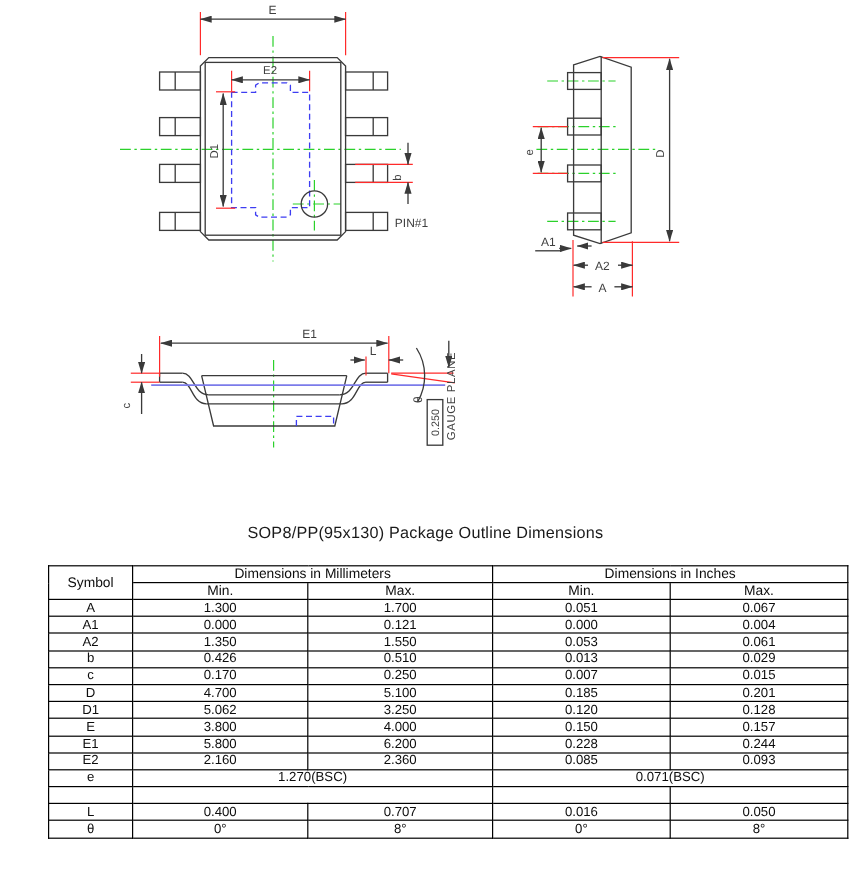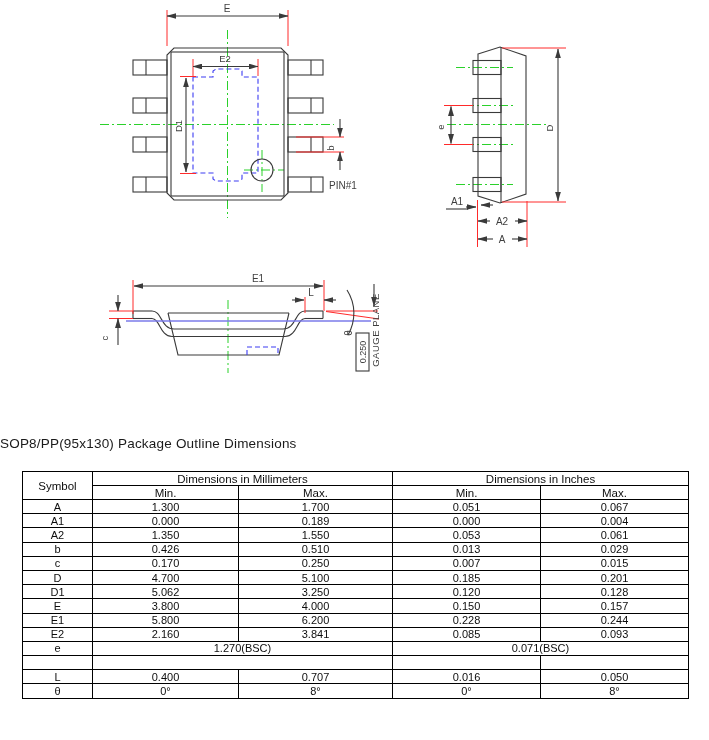--- a/index.html
+++ b/index.html
@@ -2,25 +2,25 @@
 <html><head>
 <meta charset="utf-8">
 <style>
   html,body{margin:0;padding:0;}
   body{
     width:709px;height:740px;background:#ffffff;position:relative;
     font-family:"Liberation Sans", sans-serif;color:#111;
   }
   #drawings{position:absolute;left:0;top:0;}
   #title{
-    position:absolute;left:0;top:436px;width:709px;text-align:left;
+    position:absolute;left:0;top:436px;width:709px;text-align:center;
     font-size:13.5px;color:#1a1a1a;letter-spacing:0.2px;
   }
   #dim-table{
-    position:absolute;left:22px;top:471px;width:666px;
+    position:absolute;left:40px;top:471px;width:666px;
     border-collapse:collapse;table-layout:fixed;
     font-size:11px;color:#0d0d0d;
   }
   #dim-table td{
     border:1.5px solid #000;text-align:center;vertical-align:middle;
     padding:0;overflow:hidden;white-space:nowrap;
   }
   #dim-table tr.hrow td{height:13px;font-size:11.5px;}
   #dim-table tr.drow td{height:13.2px;}
   svg text{font-family:"Liberation Sans", sans-serif;fill:#3f3f3f;}
@@ -239,21 +239,21 @@
     <tr class="drow">
       <td>A</td>
       <td>1.300</td>
       <td>1.700</td>
       <td>0.051</td>
       <td>0.067</td>
     </tr>
     <tr class="drow">
       <td>A1</td>
       <td>0.000</td>
-      <td>0.189</td>
+      <td>0.121</td>
       <td>0.000</td>
       <td>0.004</td>
     </tr>
     <tr class="drow">
       <td>A2</td>
       <td>1.350</td>
       <td>1.550</td>
       <td>0.053</td>
       <td>0.061</td>
     </tr>
@@ -295,21 +295,21 @@
     <tr class="drow">
       <td>E1</td>
       <td>5.800</td>
       <td>6.200</td>
       <td>0.228</td>
       <td>0.244</td>
     </tr>
     <tr class="drow">
       <td>E2</td>
       <td>2.160</td>
-      <td>3.841</td>
+      <td>2.360</td>
       <td>0.085</td>
       <td>0.093</td>
     </tr>
     <tr class="drow">
       <td>e</td>
       <td colspan="2">1.270(BSC)</td>
       <td colspan="2">0.071(BSC)</td>
     </tr>
     <tr class="drow">
       <td></td>

